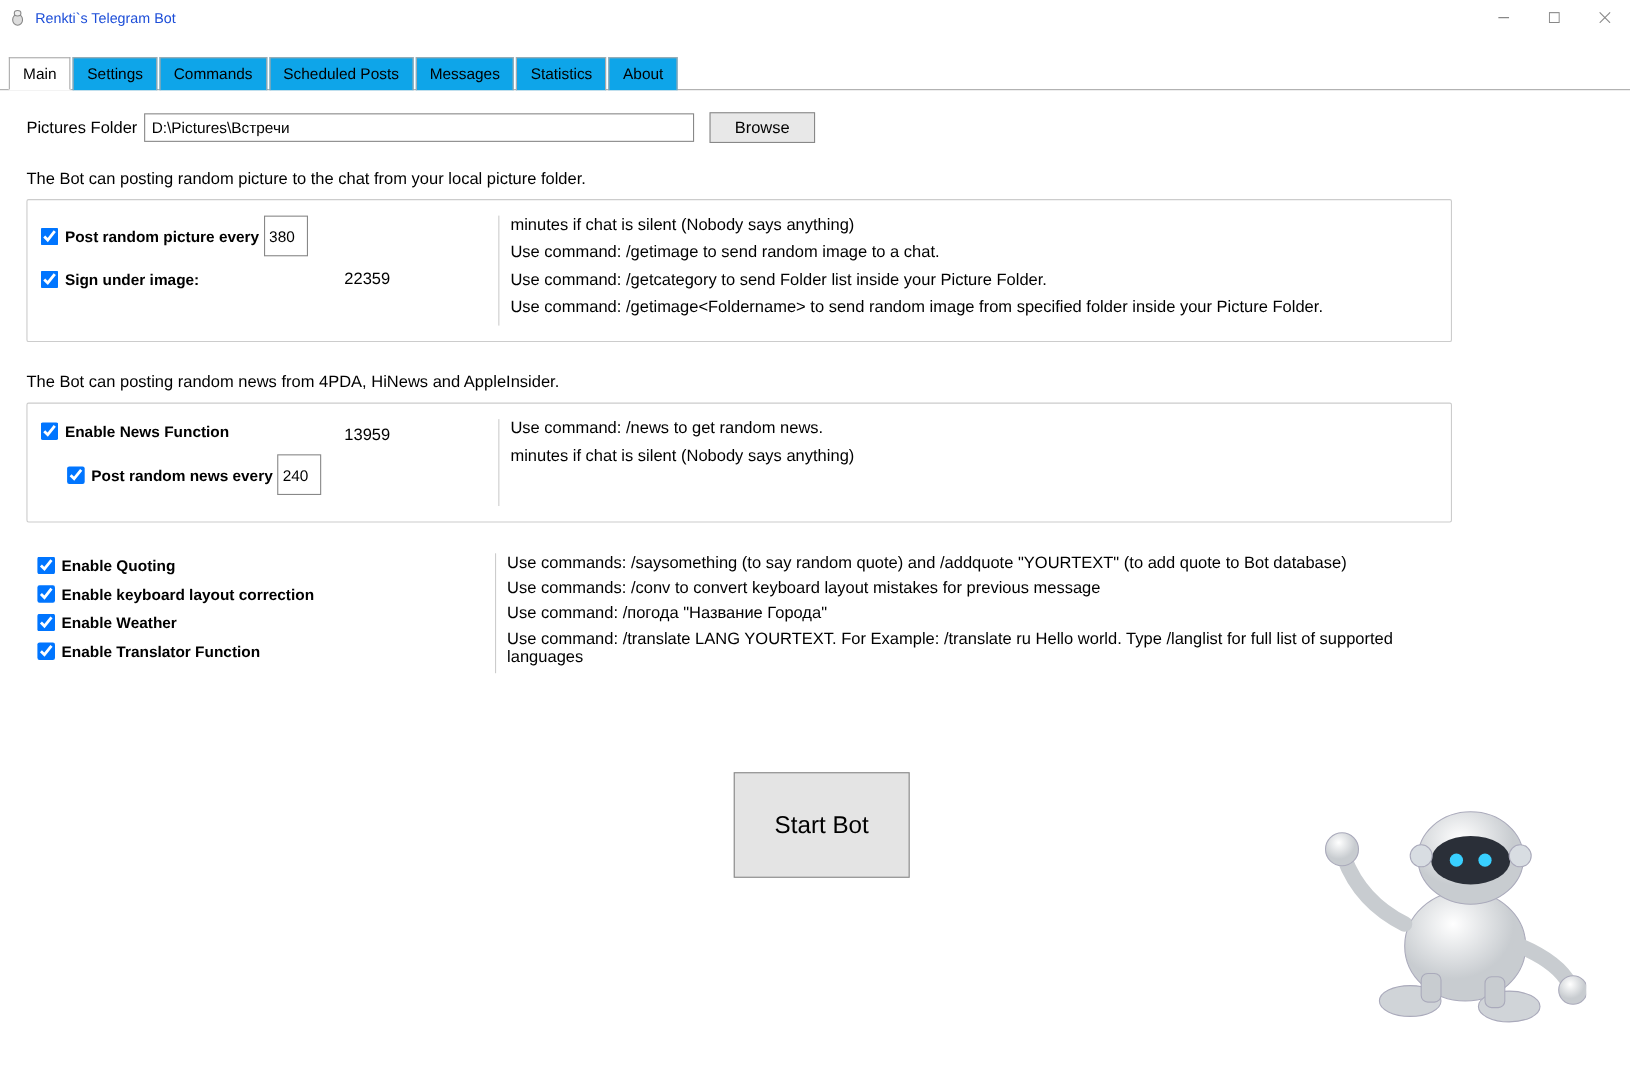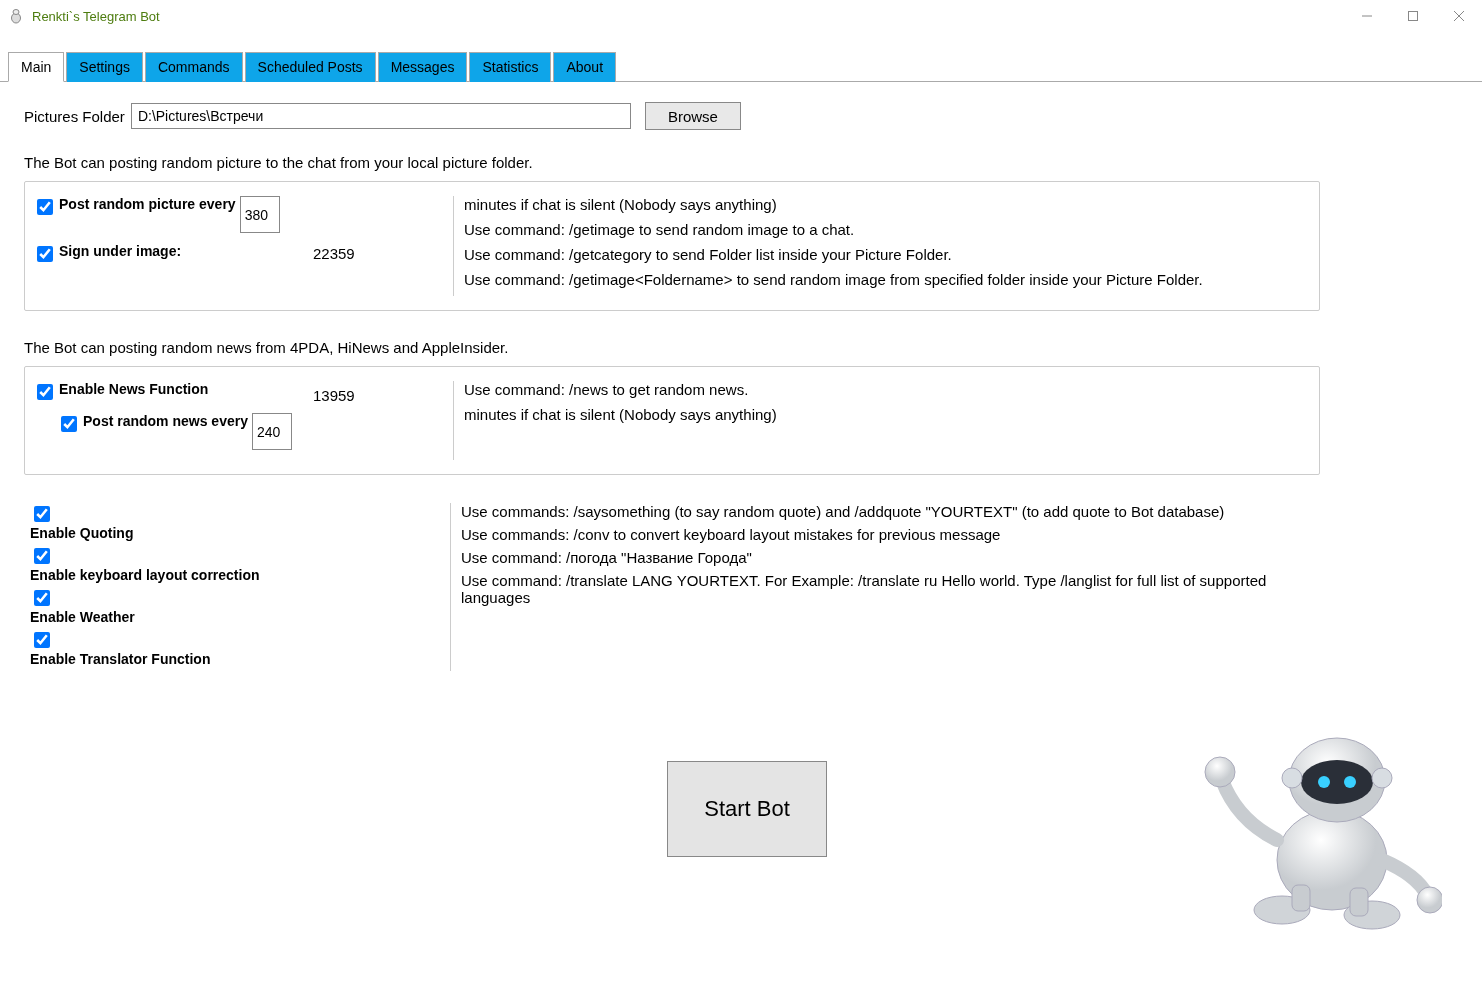--- a/index.html
+++ b/index.html
@@ -16,21 +16,21 @@
     width: 1482px;
     height: 990px;
     position: relative;
     background: #fff;
   }
   .titlebar {
     height: 32px;
     display: flex;
     align-items: center;
     padding-left: 8px;
-    color: #4d7c0f;
+    color: #1d4ed8;
     font-size: 13px;
   }
   .titlebar-icon {
     width: 16px; height: 16px;
     margin-right: 8px;
     display: inline-block;
   }
   .win-buttons {
     position: absolute;
     top: 0; right: 0;
@@ -128,20 +128,21 @@
     width: 420px;
     position: relative;
   }
   .col-right {
     flex: 1;
     border-left: 1px solid #ccc;
     padding-left: 10px;
   }
   .cbrow {
     display: flex;
+    align-items: center;
     margin-bottom: 10px;
   }
   .cbrow .cb {
     width: 16px; height: 16px;
     margin-right: 6px;
   }
   .help-line {
     font-size: 15px;
     margin-bottom: 8px;
   }
@@ -157,21 +158,21 @@
   }
   .num-badge {
     position: absolute;
     font-size: 15px;
   }
   .bottom-rows {
     margin-left: 6px;
     margin-right: 150px;
   }
   .bottom-rows .cols { margin-bottom: 0; }
-  .bottom-rows .cbrow { margin-bottom: 4px; flex-direction: column; }
+  .bottom-rows .cbrow { margin-bottom: 4px; }
   .bottom-rows .help-line { margin-bottom: 6px; }
   .start-area {
     width: 100%;
     text-align: center;
     margin-top: 90px;
   }
   .robot {
     position: absolute;
     right: 40px;
     bottom: 60px;

